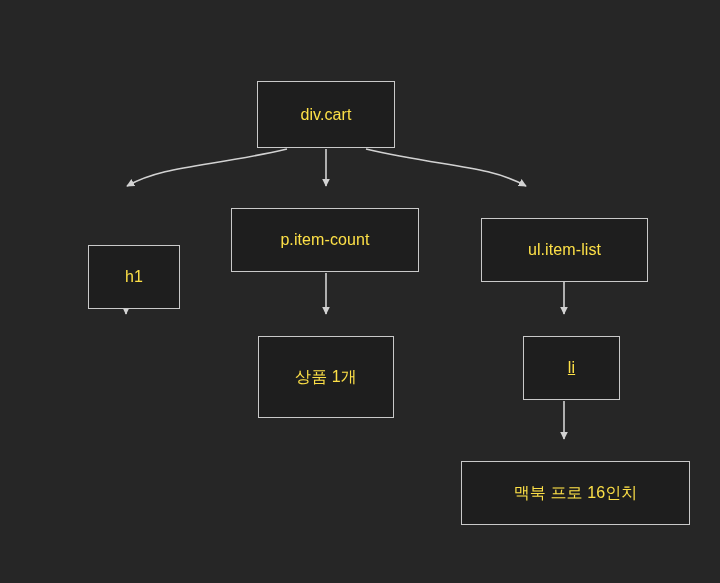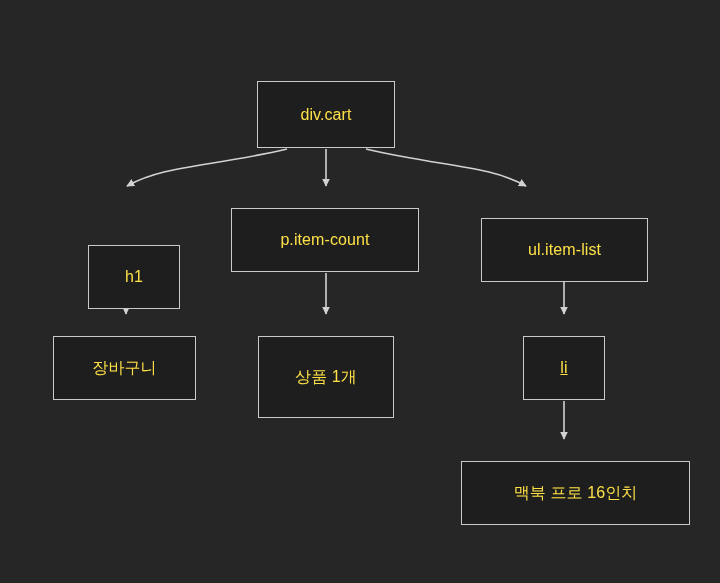--- a/index.html
+++ b/index.html
@@ -80,29 +80,26 @@
   </div>
 
   <div class="node" style="left:231px; top:208px; width:188px; height:64px;">
     <span class="label">p.item-count</span>
   </div>
 
   <div class="node" style="left:481px; top:218px; width:167px; height:64px;">
     <span class="label">ul.item-list</span>
   </div>
 
-  <div class="node" style="left:53px; top:336px; width:143px; height:64px;">
-    <span class="label">장바구니</span>
-  </div>
 
   <div class="node" style="left:258px; top:336px; width:136px; height:82px;">
     <span class="label">상품 1개</span>
   </div>
 
-  <div class="node" style="left:523px; top:336px; width:82px; height:64px;text-decoration:underline;">
+  <div class="node" style="left:523px; top:336px; width:97px; height:64px;text-decoration:underline;">
     <span class="label">li</span>
   </div>
 
   <div class="node" style="left:461px; top:461px; width:229px; height:64px;">
     <span class="label">맥북 프로 16인치</span>
   </div>
 
 </div>
 
 </body></html>

